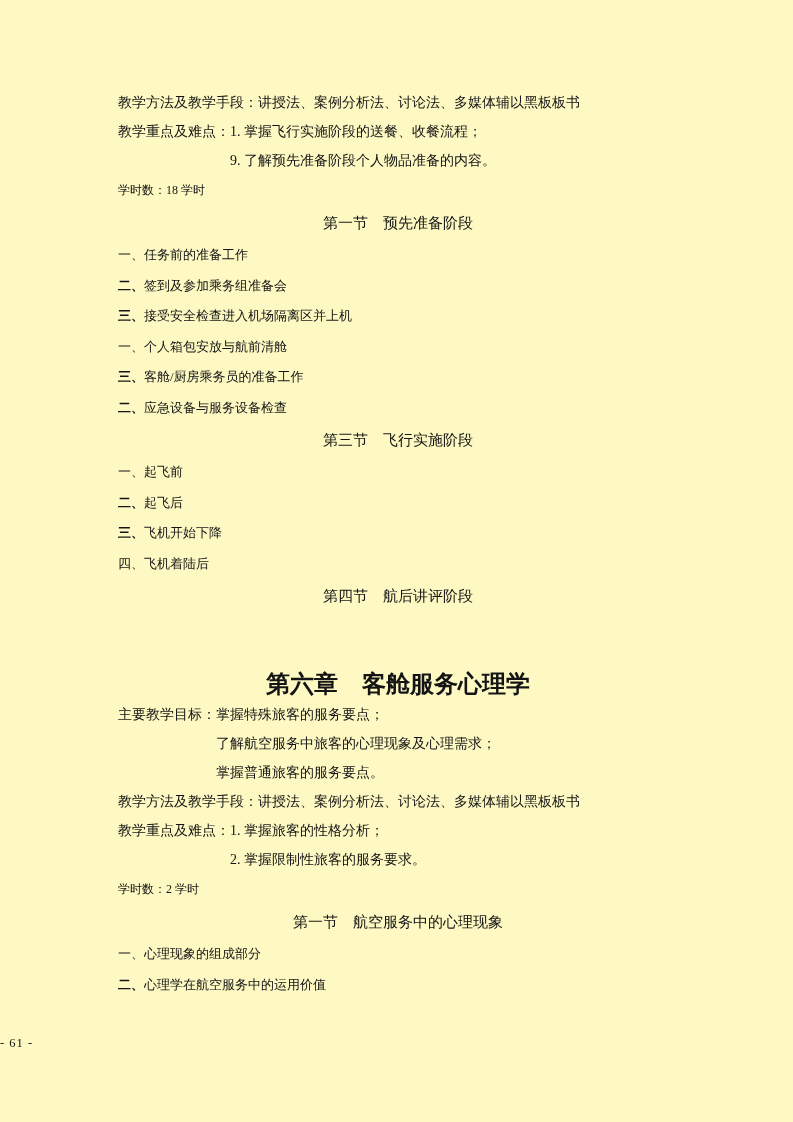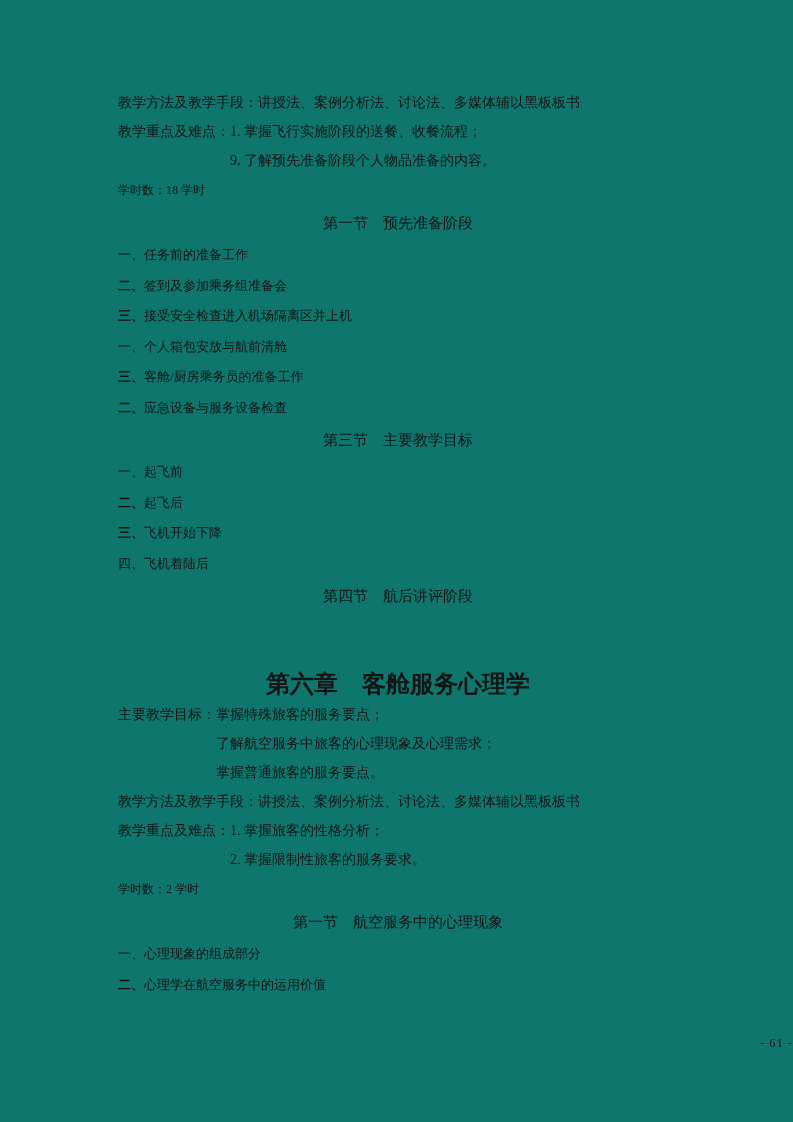--- a/index.html
+++ b/index.html
@@ -1,19 +1,19 @@
 <!DOCTYPE html>
 <html><head>
 <meta charset="utf-8">
 <style>
   html, body { margin:0; padding:0; background:#ffffff; }
   .page {
     position:relative;
     width:793px; height:1122px;
-    background:#0f766e;
+    background:#fef9c3;
     color:#141414;
     font-family:"Liberation Serif","DejaVu Serif",serif;
     overflow:hidden;
   }
   .content {
     position:absolute;
     left:118px; top:88px;
     width:560px;
   }
   .para { font-size:14px; line-height:29px; white-space:nowrap; }
@@ -26,21 +26,21 @@
   }
   .chapter-heading {
     font-size:24px; font-weight:bold; line-height:32px;
     text-align:center; white-space:nowrap;
     margin-top:55px;
   }
   .list-item { font-size:13px; line-height:30.5px; white-space:nowrap; }
   .li-num[data-bold="true"] { font-weight:bold; }
   .page-number {
     position:absolute; left:0; right:0; top:1036px;
-    text-align:right;
+    text-align:left;
     font-size:12.5px; letter-spacing:1px;
   }
 </style>
 </head>
 <body>
 
 <div class="page">
   <div class="content">
 
     <div class="para">教学方法及教学手段：讲授法、案例分析法、讨论法、多媒体辅以黑板板书</div>
@@ -50,21 +50,21 @@
 
     <div class="section-heading">第一节　预先准备阶段</div>
     <div class="list-item"><span class="li-num" data-bold="false">一、</span><span>任务前的准备工作</span></div>
     <div class="list-item"><span class="li-num" data-bold="true">二、</span><span>签到及参加乘务组准备会</span></div>
     <div class="list-item"><span class="li-num" data-bold="true">三、</span><span>接受安全检查进入机场隔离区并上机</span></div>
 
     <div class="list-item"><span class="li-num" data-bold="false">一、</span><span>个人箱包安放与航前清舱</span></div>
     <div class="list-item"><span class="li-num" data-bold="true">三、</span><span>客舱/厨房乘务员的准备工作</span></div>
     <div class="list-item"><span class="li-num" data-bold="true">二、</span><span>应急设备与服务设备检查</span></div>
 
-    <div class="section-heading">第三节　主要教学目标</div>
+    <div class="section-heading">第三节　飞行实施阶段</div>
     <div class="list-item"><span class="li-num" data-bold="false">一、</span><span>起飞前</span></div>
     <div class="list-item"><span class="li-num" data-bold="true">二、</span><span>起飞后</span></div>
     <div class="list-item"><span class="li-num" data-bold="true">三、</span><span>飞机开始下降</span></div>
     <div class="list-item"><span class="li-num" data-bold="false">四、</span><span>飞机着陆后</span></div>
 
     <div class="section-heading">第四节　航后讲评阶段</div>
 
     <div class="chapter-heading">第六章　客舱服务心理学</div>
     <div class="para">主要教学目标：掌握特殊旅客的服务要点；</div>
     <div class="para indent-goal">了解航空服务中旅客的心理现象及心理需求；</div>

